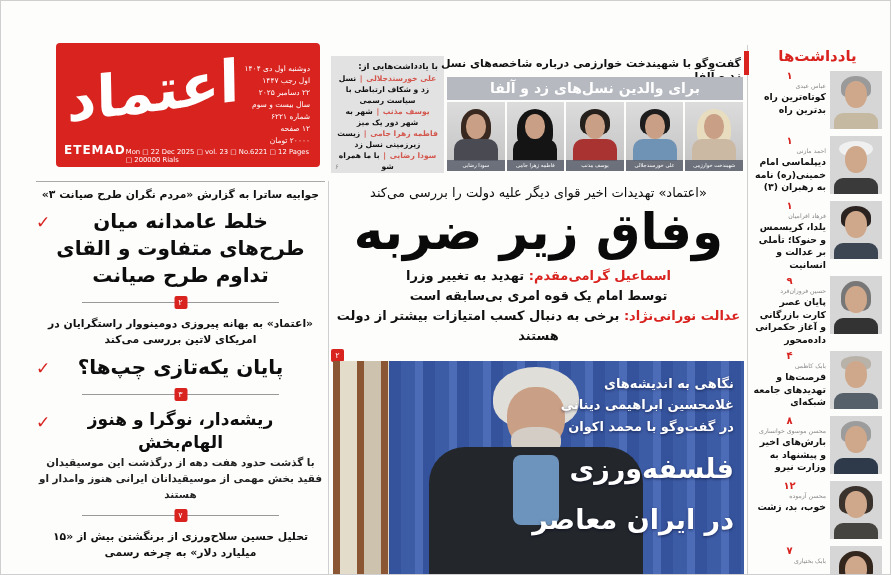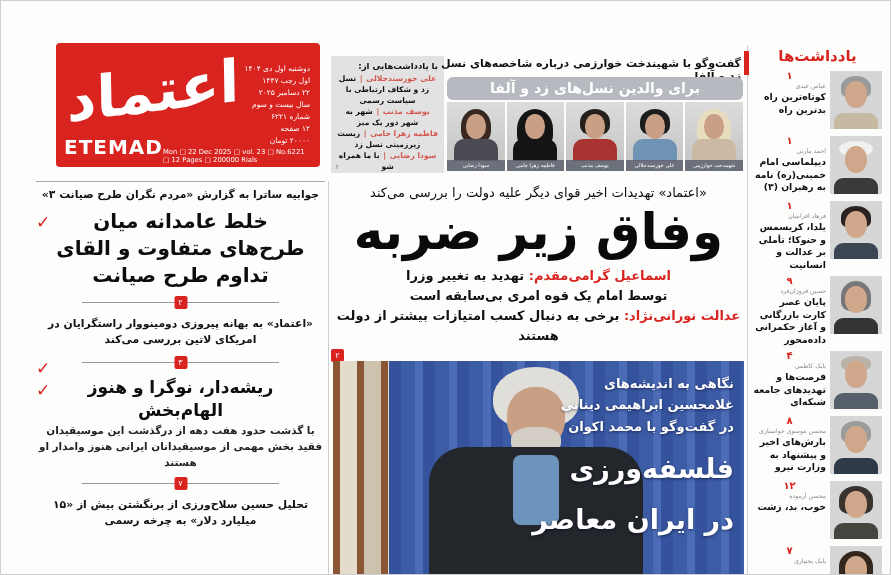--- a/index.html
+++ b/index.html
@@ -11,38 +11,38 @@
   
   .masthead { position:absolute; left:55px; top:42px; width:264px; height:124px;
               background:var(--red); border-radius:4px; color:#fff; }
   .calli { position:absolute; left:2px; top:-4px; width:190px; height:104px;
            font-size:58px; font-weight:bold; color:#fff; direction:rtl;
            line-height:104px; text-align:center; transform:rotate(-7deg) skewX(-6deg); }
   .mh-info { position:absolute; right:10px; top:20px; width:90px; direction:rtl;
              text-align:right; font-size:7.5px; line-height:1.6; color:#fff; }
   .mh-latin { position:absolute; left:8px; right:8px; bottom:3px; display:flex;
               align-items:baseline; justify-content:space-between; color:#fff; }
-  .mh-latin .nm { font-size:20px; font-weight:bold; letter-spacing:1px; }
+  .mh-latin .nm { font-size:12px; font-weight:bold; letter-spacing:1px; }
   .mh-latin .inf { font-size:6.8px; }
 
   
   .notes { position:absolute; left:330px; top:55px; width:113px; height:117px;
            background:#e2e2e2; padding:5px 6px 3px; direction:rtl; text-align:right; }
   .notes-title { font-size:8.5px; font-weight:bold; color:#111; margin-bottom:2px; }
   .notes-item { font-size:7.6px; font-weight:bold; line-height:1.45; color:#111;text-align:center; }
   .n-name { color:#d4574e; }
   .n-sep { color:#d4574e; padding:0 1px; }
   .notes-page { position:absolute; left:4px; bottom:2px; font-size:7px; color:#8b8b8b; }
 
   
   .genz-kicker { position:absolute; right:149px; top:56px; width:300px; direction:rtl;
                  text-align:right; font-size:11px; font-weight:bold; color:#111; }
   .genz-band { position:absolute; left:446px; top:76px; width:296px; height:23px;
                background:var(--band); color:#fff; font-size:14px; font-weight:bold;
-               line-height:23px; text-align:center; direction:rtl;border-radius:6px; }
+               line-height:23px; text-align:center; direction:rtl; }
   .gphotos { position:absolute; left:446px; top:101px; width:296px; height:69px;
              display:flex; gap:2px; }
   .gp { flex:1; position:relative; background:linear-gradient(#dcdcdc,#c2c2c2); overflow:hidden; }
   .gp .hair { position:absolute; left:50%; top:7px; width:30px; height:26px; margin-left:-15px;
               border-radius:50% 50% 35% 35%; background:#222; }
   .gp .head { position:absolute; left:50%; top:12px; width:20px; height:25px; margin-left:-10px;
               border-radius:48%; background:#c9a086; }
   .gp .body { position:absolute; left:50%; bottom:10px; width:44px; height:22px; margin-left:-22px;
               border-radius:10px 10px 0 0; background:#444; }
   .gp .lbl { position:absolute; left:0; right:0; bottom:0; height:11px; background:rgba(92,98,110,.85);
@@ -321,20 +321,21 @@
     <div class="hl">
       <span>خلط عامدانه میان طرح‌های متفاوت و القای تداوم طرح صیانت</span>
       <span class="check">✓</span>
     </div>
     <div class="divider">
       <span class="pagebox">۲</span>
     </div>
 
     <div class="k">«اعتماد» به بهانه پیروزی دومینووار راستگرایان در امریکای لاتین بررسی می‌کند</div>
     <div class="hl">
+      <span>پایان یکه‌تازی چپ‌ها؟</span>
       <span class="check">✓</span>
     </div>
     <div class="divider">
       <span class="pagebox">۳</span>
     </div>
 
     <div class="hl small">
       <span>ریشه‌دار، نوگرا و هنوز الهام‌بخش</span>
       <span class="check">✓</span>
     </div>

